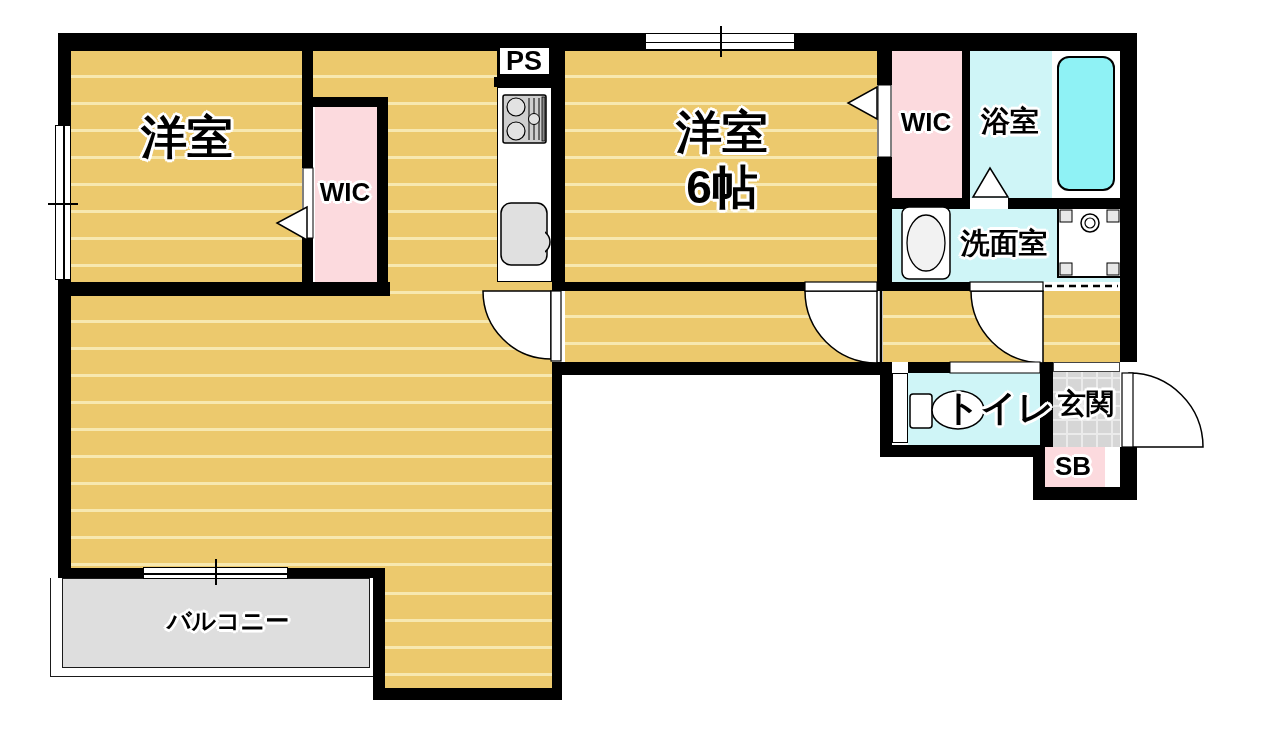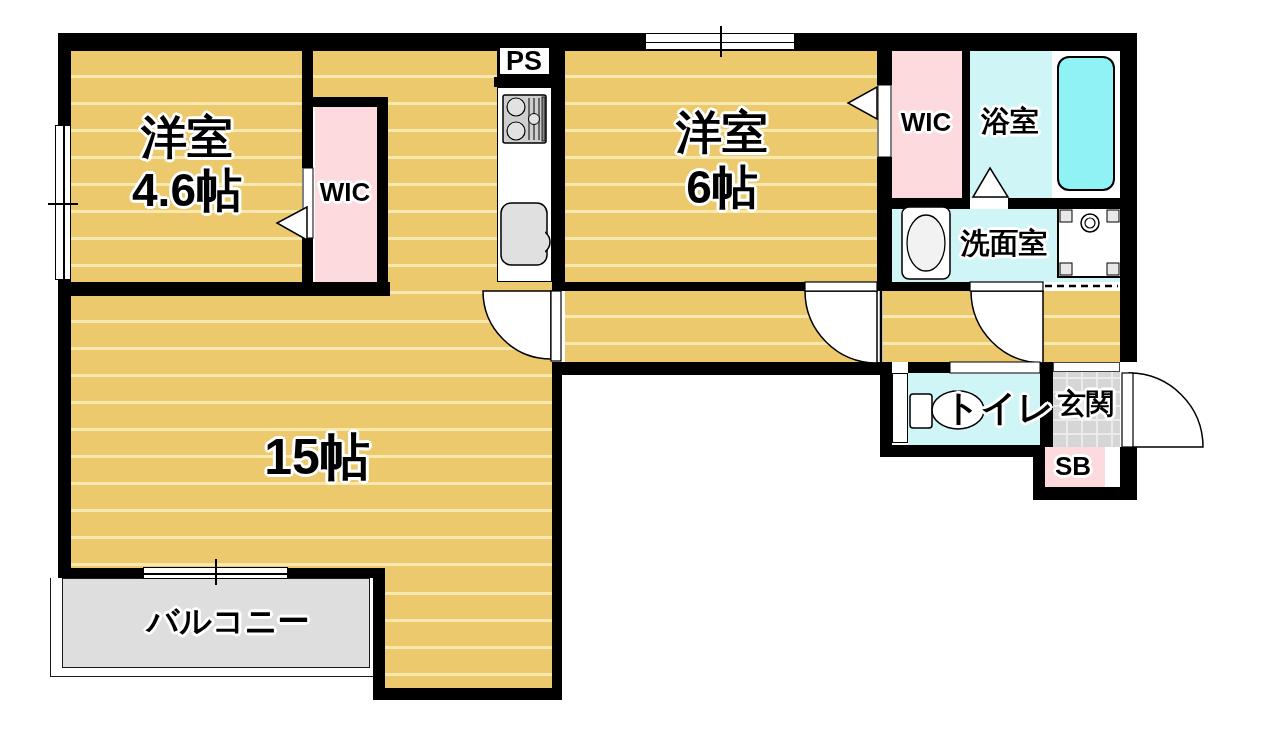--- a/index.html
+++ b/index.html
@@ -178,27 +178,25 @@
       <circle cx="1090" cy="223" r="5" fill="#fff" stroke="#000" stroke-width="1.2"></circle>
     </g>
 
     <g>
       <rect x="910" y="394" width="22" height="34" rx="3" fill="#fff" stroke="#000" stroke-width="1.5"></rect>
       <ellipse cx="958" cy="410" rx="26" ry="19" fill="#fff" stroke="#000" stroke-width="1.5"></ellipse>
     </g>
   </svg>
 
   <div class="label" style="left:187px;top:137px;font-size:46px;">洋室</div>
-  <div class="label" style="left:187px;top:190px;font-size:46px;">4.6帖</div>
   <div class="label" style="left:345px;top:192px;font-size:26px;">WIC</div>
   <div class="label" style="left:524px;top:61px;font-size:27px;text-shadow:none;">PS</div>
   <div class="label" style="left:722px;top:132px;font-size:46px;">洋室</div>
   <div class="label" style="left:722px;top:187px;font-size:46px;">6帖</div>
   <div class="label" style="left:926px;top:122px;font-size:26px;">WIC</div>
   <div class="label" style="left:1010px;top:121px;font-size:29px;">浴室</div>
   <div class="label" style="left:1004px;top:243px;font-size:29px;">洗面室</div>
-  <div class="label" style="left:317px;top:457px;font-size:50px;">15帖</div>
   <div class="label" style="left:999px;top:408px;font-size:36px;">トイレ</div>
   <div class="label" style="left:1086px;top:404px;font-size:28px;">玄関</div>
   <div class="label" style="left:1073px;top:466px;font-size:26px;">SB</div>
-  <div class="label" style="left:228px;top:621px;font-size:32px;">バルコニー</div>
+  <div class="label" style="left:228px;top:621px;font-size:24px;">バルコニー</div>
 
 </div>
 
 </body></html>

